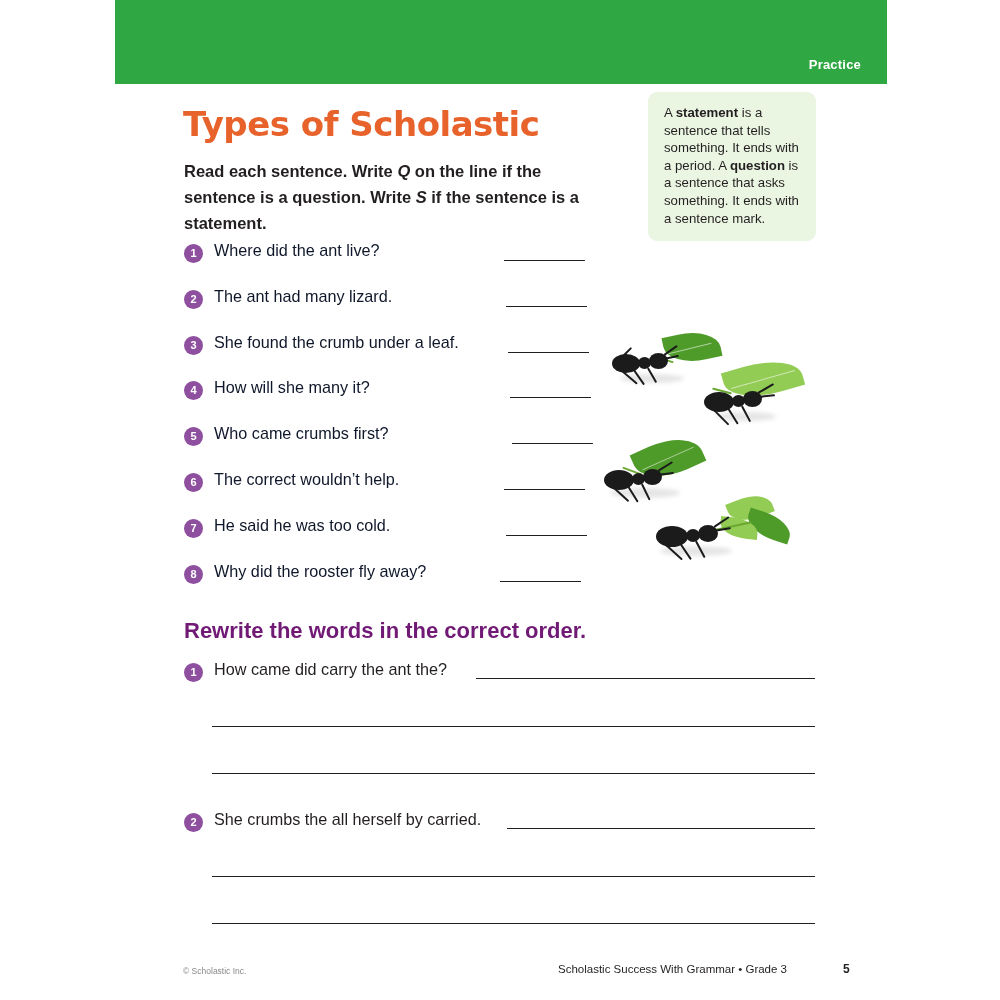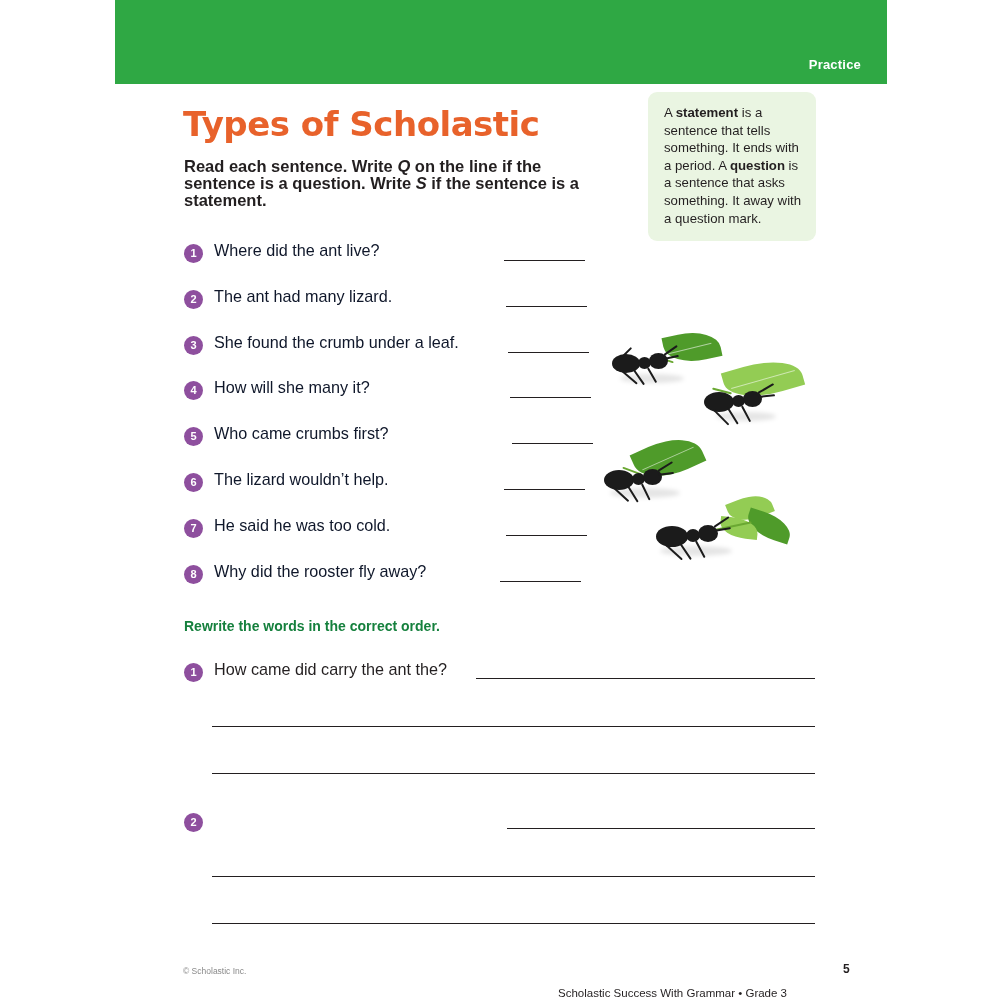--- a/index.html
+++ b/index.html
@@ -55,21 +55,21 @@
   }
 
   
   .directions {
     position: absolute;
     left: 184px;
     top: 158px;
     width: 410px;
     font-size: 16.5px;
     font-weight: bold;
-    line-height: 17px;
+    line-height: 26px;
     color: #231f20;
   }
   .directions i {
     font-style: italic;
   }
 
   
   .tipbox {
     position: absolute;
     left: 648px;
@@ -123,23 +123,23 @@
     top: 20px;
     height: 1px;
     background: #231f20;
   }
 
   
   .subhead {
     position: absolute;
     left: 184px;
     top: 618px;
-    font-size: 14px;
-    font-weight: bold;
-    color: #15803d;
+    font-size: 22px;
+    font-weight: bold;
+    color: #701a75;
   }
 
   .rewrite {
     position: absolute;
     left: 184px;
     top: 658px;
     width: 640px;
   }
   .rrow { position: relative; }
   .rbullet {
@@ -176,21 +176,20 @@
     top: 966px;
     font-size: 8.5px;
     color: #8a8a8a;
   }
   .footer-text {
     position: absolute;
     left: 558px;
     top: 963px;
     font-size: 11.5px;
     color: #231f20;
-    margin-top: 24px;
   }
   .page-num {
     position: absolute;
     left: 843px;
     top: 962px;
     font-size: 12px;
     font-weight: bold;
     color: #231f20;
   }
 
@@ -249,21 +248,21 @@
     <div class="header-label">Practice</div>
   </div>
 
   <div class="title">Types of Scholastic</div>
 
   <div class="directions">
     <span>Read each sentence. Write </span><i>Q</i><span> on the line if the sentence is a question. Write </span><i>S</i><span> if the sentence is a statement.</span>
   </div>
 
   <div class="tipbox">
-    <span>A </span><b>statement</b><span> is a sentence that tells something. It ends with a period. A </span><b>question</b><span> is a sentence that asks something. It away with a question mark.</span>
+    <span>A </span><b>statement</b><span> is a sentence that tells something. It ends with a period. A </span><b>question</b><span> is a sentence that asks something. It ends with a sentence mark.</span>
   </div>
 
   <div class="art">
 
     <div class="ant" style="left:8px; top:32px; width:110px; height:60px;">
       <div class="shadow" style="left:12px; top:42px; width:64px; height:9px;"></div>
 
       <div class="leaf dark" style="left:56px; top:0px; width:56px; height:30px; transform: rotate(-12deg);"></div>
       <div class="vein" style="left:60px; top:16px; width:44px; transform: rotate(-14deg);"></div>
       <div class="stem" style="left:44px; top:26px; width:22px; transform: rotate(18deg);"></div>
@@ -356,21 +355,21 @@
     </div>
 
     <div class="qrow">
       <div class="bullet">5</div>
       <div class="qtext">Who came crumbs first?</div>
       <div class="answerline" style="left:328px; width:81px;"></div>
     </div>
 
     <div class="qrow">
       <div class="bullet">6</div>
-      <div class="qtext">The lizard wouldn’t help.</div>
+      <div class="qtext">The correct wouldn’t help.</div>
       <div class="answerline" style="left:320px; width:81px;"></div>
     </div>
 
     <div class="qrow">
       <div class="bullet">7</div>
       <div class="qtext">He said he was too cold.</div>
       <div class="answerline" style="left:322px; width:81px;"></div>
     </div>
 
     <div class="qrow">
@@ -388,20 +387,21 @@
     <div class="rrow" style="height:150px;">
       <div class="rbullet">1</div>
       <div class="rtext">How came did carry the ant the?</div>
       <div class="wline" style="left:292px; top:20px; width:339px;"></div>
       <div class="wline" style="left:28px; top:68px; width:603px;"></div>
       <div class="wline" style="left:28px; top:115px; width:603px;"></div>
     </div>
 
     <div class="rrow" style="height:150px;">
       <div class="rbullet">2</div>
+      <div class="rtext">She crumbs the all herself by carried.</div>
       <div class="wline" style="left:323px; top:20px; width:308px;"></div>
       <div class="wline" style="left:28px; top:68px; width:603px;"></div>
       <div class="wline" style="left:28px; top:115px; width:603px;"></div>
     </div>
 
   </div>
 
   <div class="copyright">© Scholastic Inc.</div>
   <div class="footer-text">Scholastic Success With Grammar • Grade 3</div>
   <div class="page-num">5</div>

